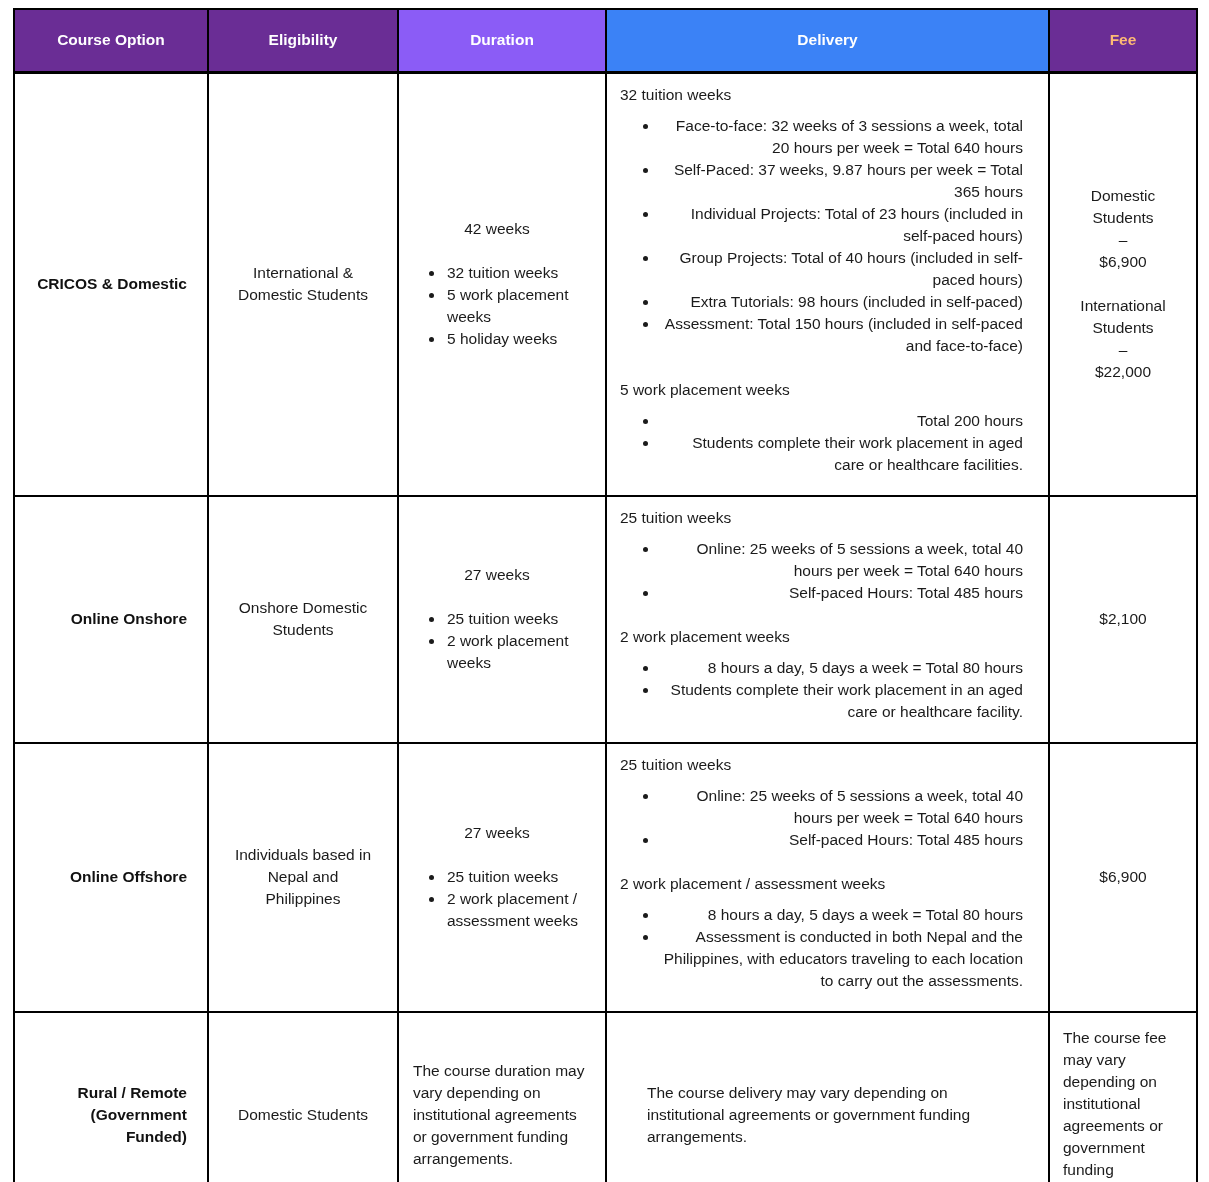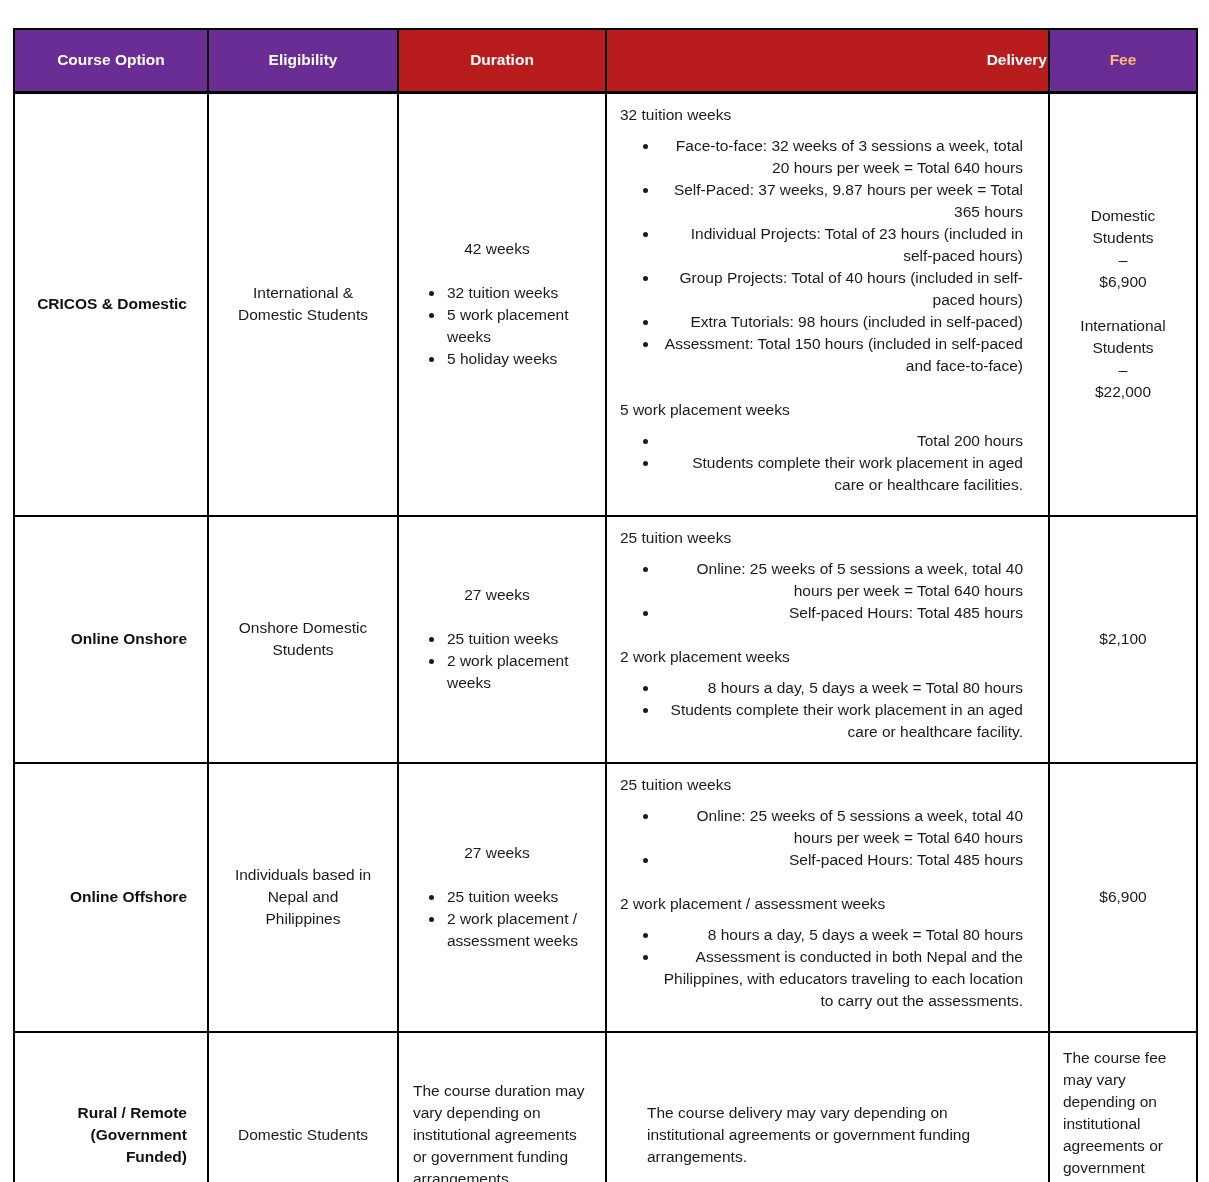--- a/index.html
+++ b/index.html
@@ -7,21 +7,21 @@
     padding: 0;
     background: #ffffff;
     font-family: "Liberation Sans", sans-serif;
     font-size: 15.5px;
     color: #1b1b1b;
   }
   .page {
     width: 1209px;
     height: 1182px;
     box-sizing: border-box;
-    padding: 28px 13px;
+    padding: 8px 13px;
     background: #ffffff;
   }
   table.course-table {
     border-collapse: collapse;
     table-layout: fixed;
     width: 1183px;
   }
   table.course-table th,
   table.course-table td {
     border: 2px solid #000000;
@@ -73,22 +73,22 @@
       <col style="width:194px">
       <col style="width:190px">
       <col style="width:208px">
       <col style="width:443px">
       <col style="width:148px">
     </colgroup>
     <thead>
       <tr>
         <th style="background: rgb(106, 45, 149); color: rgb(255, 255, 255);">Course Option</th>
         <th style="background: rgb(106, 45, 149); color: rgb(255, 255, 255);">Eligibility</th>
-        <th style="background: #b91c1c; color: rgb(255, 255, 255);">Duration</th>
-        <th style="background: #b91c1c; color: rgb(255, 255, 255); text-align: right;">Delivery</th>
+        <th style="background: #8b5cf6; color: rgb(255, 255, 255);">Duration</th>
+        <th style="background: #3b82f6; color: rgb(255, 255, 255);">Delivery</th>
         <th style="background: rgb(106, 45, 149); color: #fdba74;">Fee</th>
       </tr>
     </thead>
     <tbody>
         <tr style="height: 408px;">
           <td class="col-course">
             <div class="course-name">CRICOS &amp; Domestic</div>
           </td>
           <td class="col-elig">
             <div>International &amp; Domestic Students</div>

